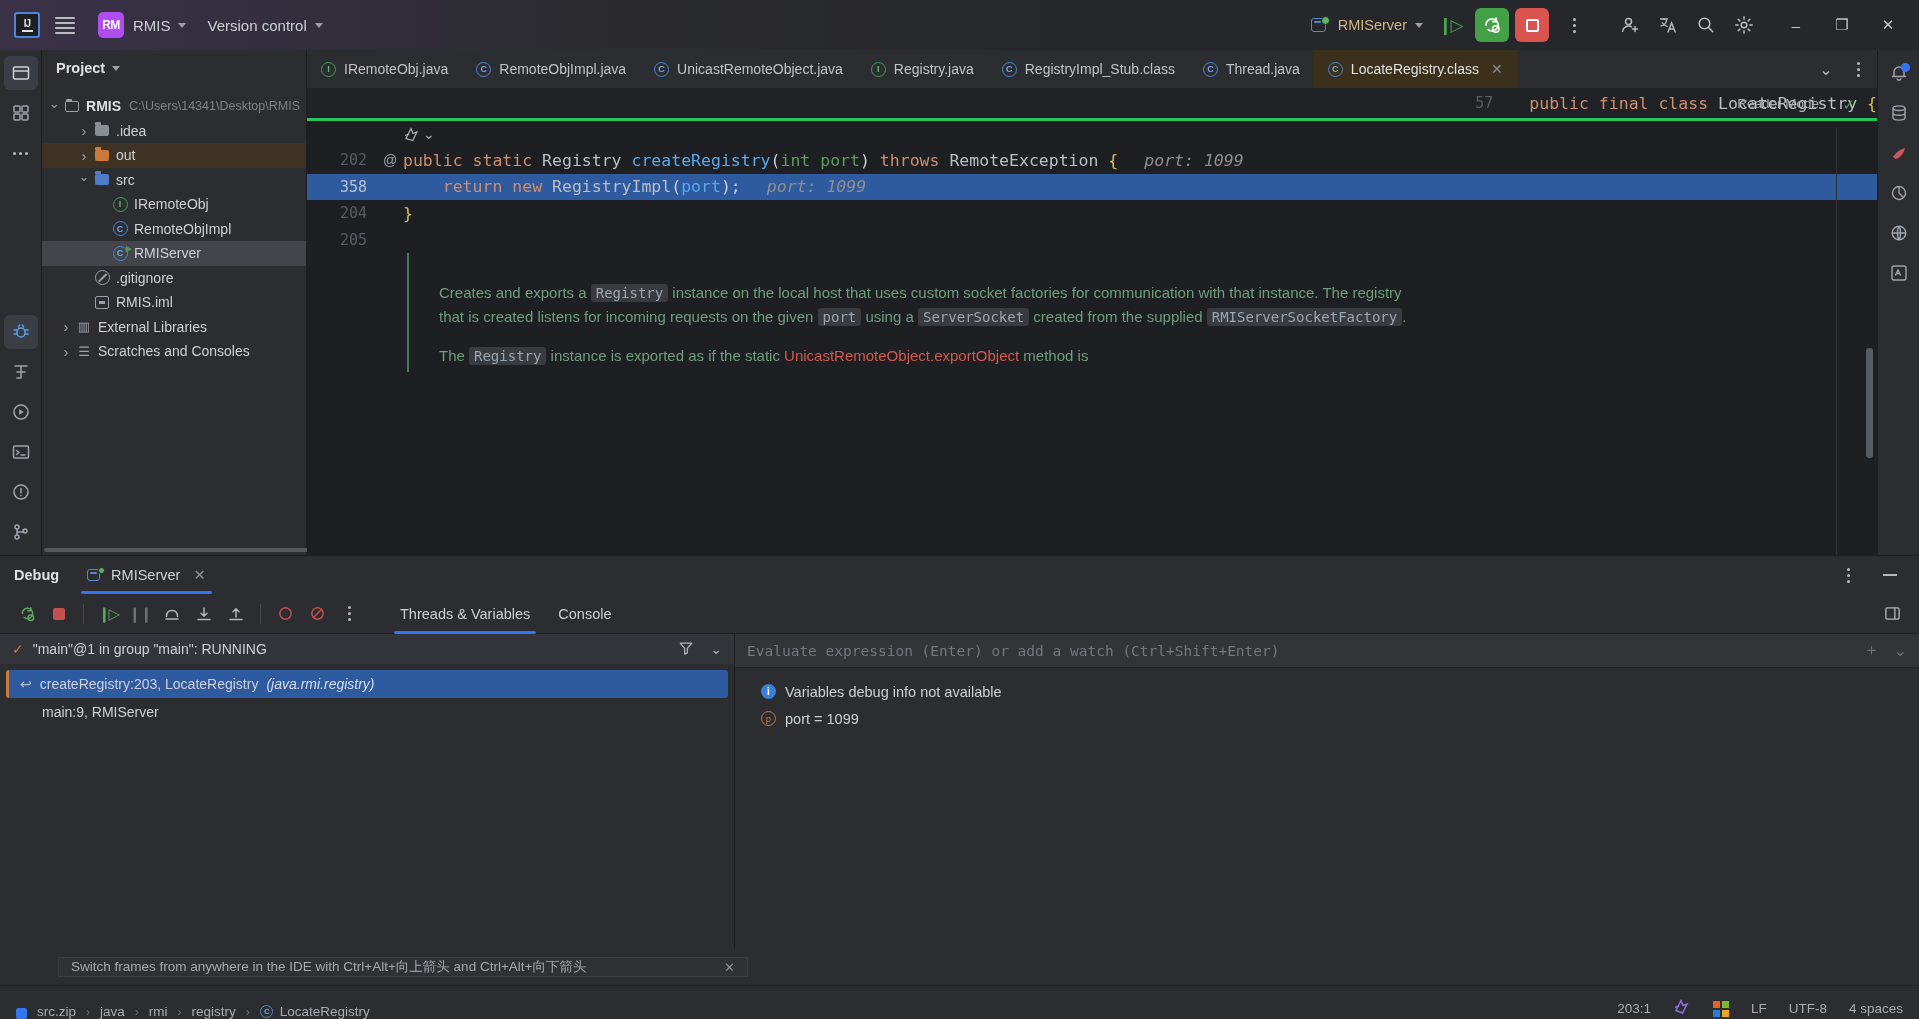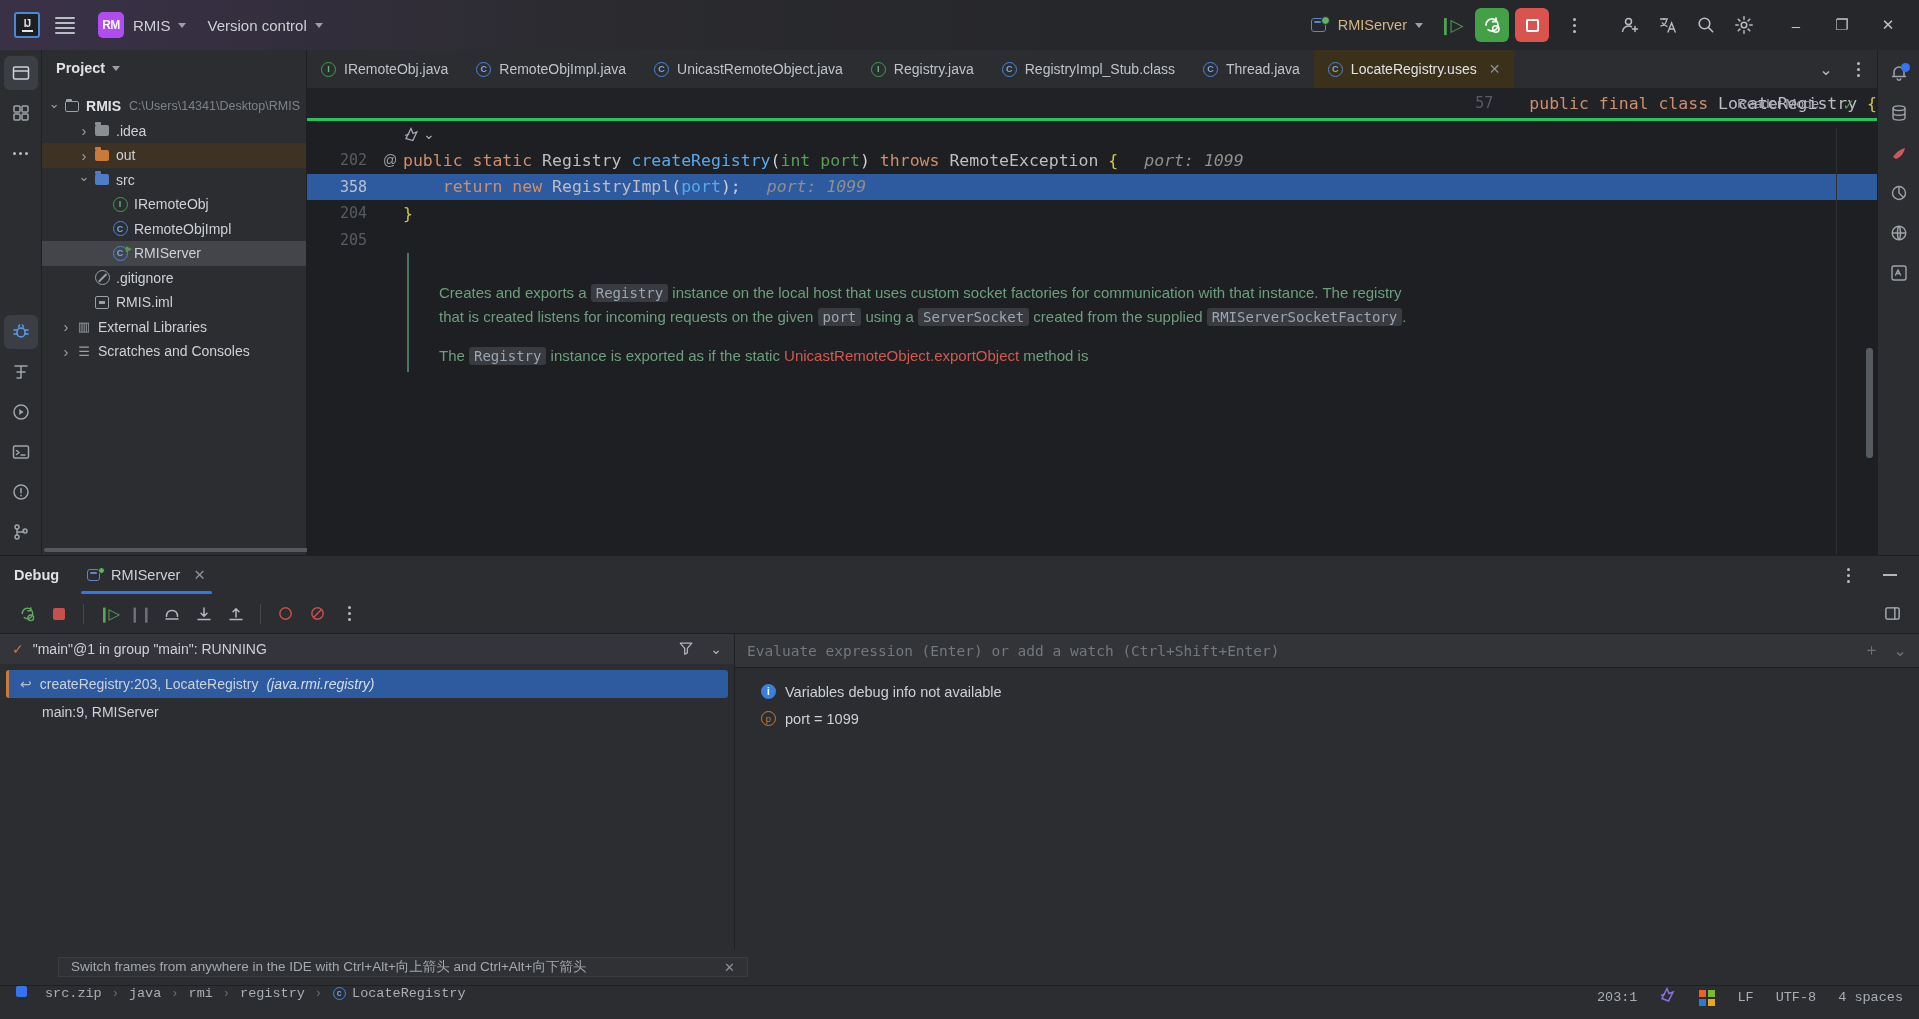--- a/index.html
+++ b/index.html
@@ -199,21 +199,21 @@
   .vars-list { flex: 1 1 auto; padding: 10px 0 0 26px; }
   .var-row { height: 27px; display: flex; align-items: center; gap: 9px; font-size: 14.5px; color: #cdd0d6; }
   .info-ic { width: 15px; height: 15px; border-radius: 50%; background: #3c7fdb; color: #fff; font-size: 10px; display:flex; align-items:center; justify-content:center; font-weight: bold;}
   .p-ic { width: 15px; height: 15px; border-radius: 50%; border: 1.6px solid #c9793a; color: #c9793a; font-size: 9.5px; display:flex; align-items:center; justify-content:center;}
 
   .dbg-hint-bar { height: 36px; display: flex; align-items: center; }
   .hint-box { margin-left: 58px; flex: 1 1 auto; height: 20px; display: flex; align-items: center; padding: 0 12px; font-size: 13.5px; color: #a4a8af; background: #2f3135; border: 1px solid #3b3d42; max-width: 690px;}
   .hint-x { margin-left: auto; color: #8d9299; font-size: 13px; }
 
   
-  .statusbar { height: 34px; flex: 0 0 34px; display: flex; align-items: flex-start; padding: 0 16px; background: #2b2d30; border-top: 1px solid #1e1f22; font-size: 13.5px; color: #a9adb4; gap: 18px; font-family: Liberation Mono, monospace;}
+  .statusbar { height: 34px; flex: 0 0 34px; display: flex; align-items: flex-end; padding: 0 16px; background: #2b2d30; border-top: 1px solid #1e1f22; font-size: 13.5px; color: #a9adb4; gap: 10px;}
   .sb-sep { color: #6b7077; font-size: 12px; }
   .sb-right { margin-left: auto; display: flex; align-items: center; gap: 22px; }
   .blue-sq { width: 11px; height: 11px; background: #3574f0; border-radius: 2px; }
   .ms-logo { display: grid; grid-template-columns: 7px 7px; grid-template-rows: 7px 7px; gap: 2px; }
   .ms-logo i:nth-child(1){background:#e8622a;} .ms-logo i:nth-child(2){background:#7cb82f;}
   .ms-logo i:nth-child(3){background:#2a7bd4;} .ms-logo i:nth-child(4){background:#eaa521;}
   .ai-glyph { color: #8f6fe0; font-size: 15px; }
   .bc-ic { width: 14px; height: 14px; display: flex; align-items: center; justify-content: center; }
 </style>
 </head>
@@ -506,21 +506,21 @@
           <div class="tab">
             <span>
               <span class="cls-ic">C</span>
             </span>
             <span>Thread.java</span>
           </div>
           <div class="tab active">
             <span>
               <span class="cls-ic">C</span>
             </span>
-            <span>LocateRegistry.uses</span>
+            <span>LocateRegistry.class</span>
             <span class="tabclose">✕</span>
           </div>
           <div class="tabbar-right">
           <div class="tb-small">⌄</div>
           <div class="tb-small">
             <span class="kebab">
                 <i></i>
                 <i></i>
                 <i></i>
               </span>
@@ -696,20 +696,24 @@
           </svg>
       </div>
       <div class="tbtn">
           <span class="kebab">
             <i></i>
             <i></i>
             <i></i>
           </span>
         </div>
 
+      <div class="dbg-subtabs" id="subtabs">
+          <div class="subtab active">Threads &amp; Variables</div>
+          <div class="subtab">Console</div>
+        </div>
 
       <div class="dbg-toolbar-right">
         <div class="tbtn">
           <svg width="17" height="17" viewBox="0 0 18 18" fill="none" stroke="#b2b6bd" stroke-width="1.4">
             <rect x="2" y="3" width="14" height="12" rx="1.5"></rect>
               <path d="M11.5 3v12"></path>
           </svg>
         </div>
       </div>
     </div>

